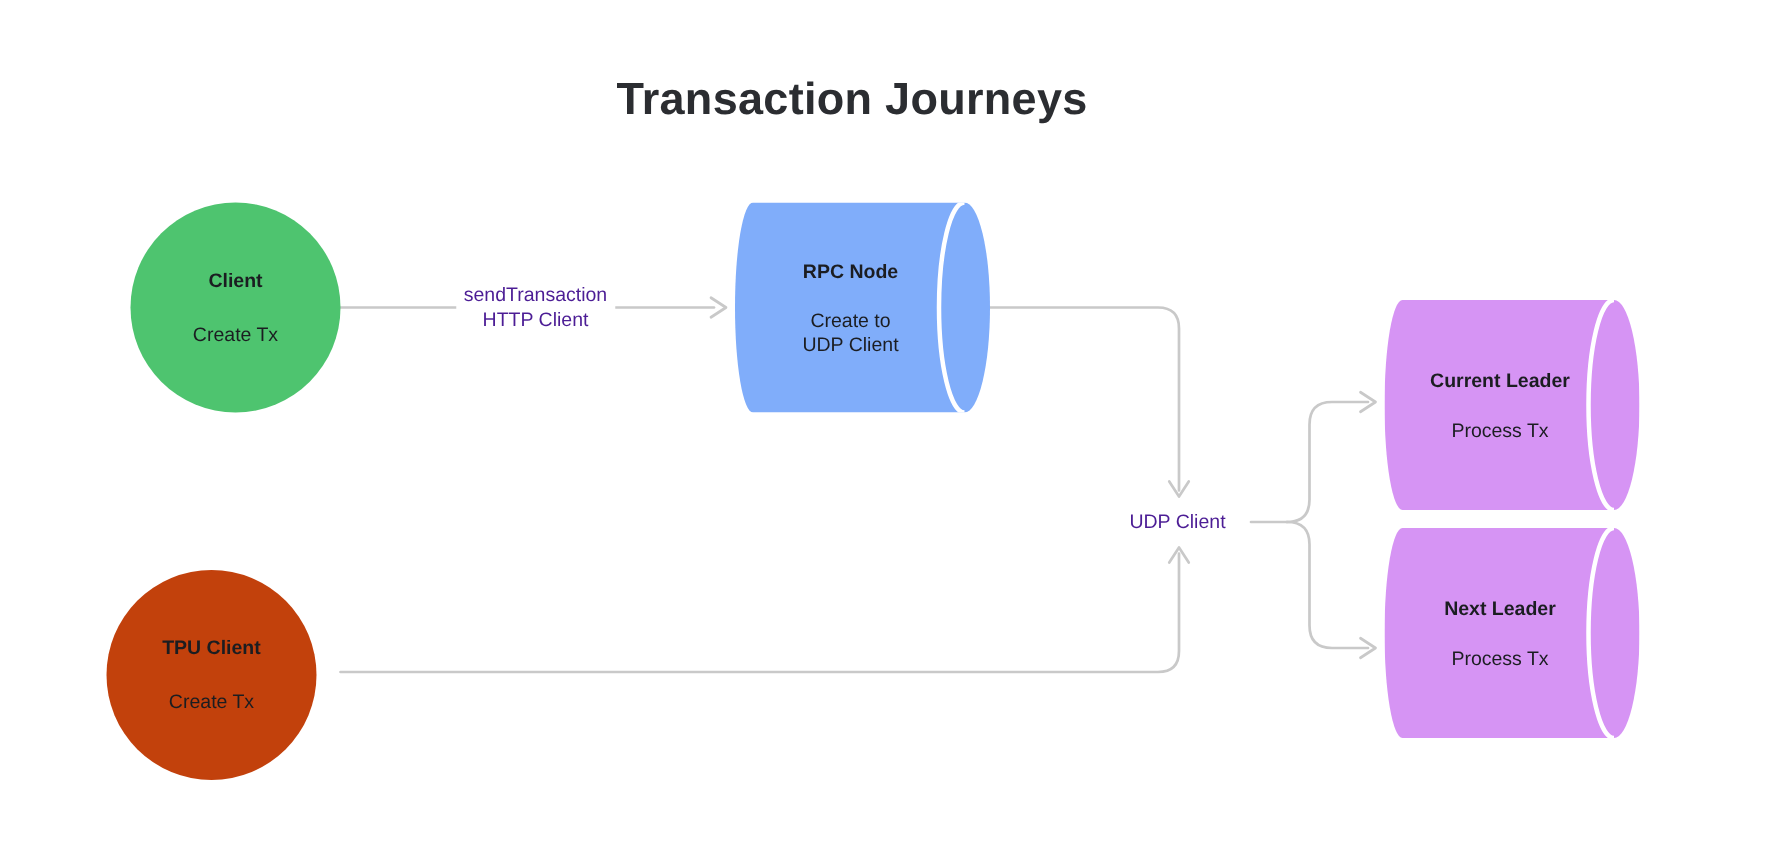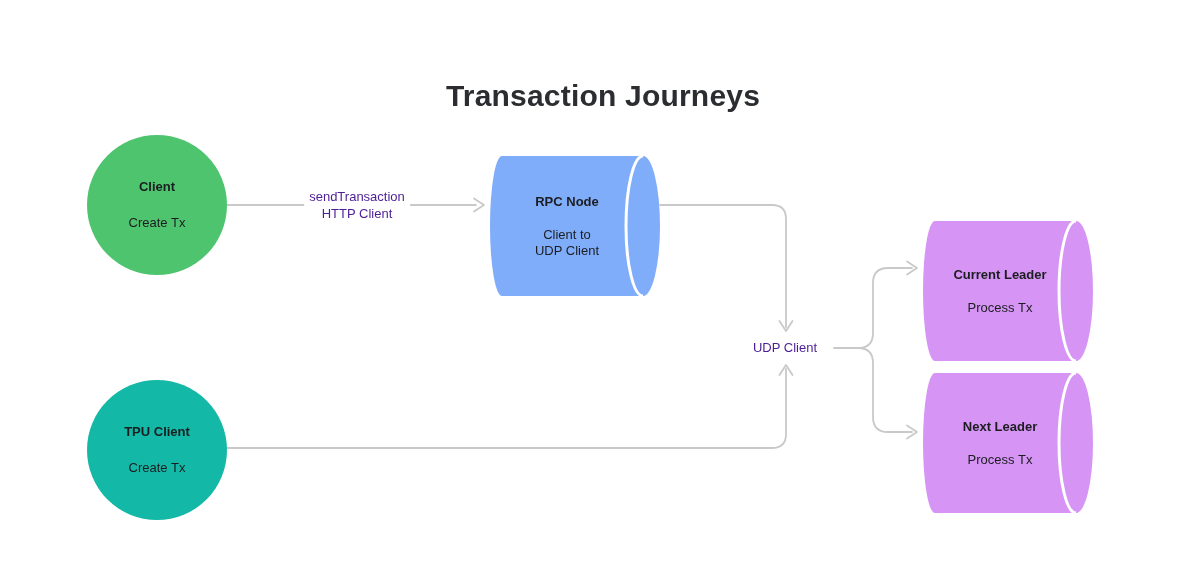--- a/index.html
+++ b/index.html
@@ -7,29 +7,28 @@
     position: relative;
     width: 1180px;
     height: 577px;
     background: #ffffff;
     overflow: hidden;
     font-family: "Liberation Sans", "DejaVu Sans", sans-serif;
     color: #1b1d21;
   }
   .title {
     position: absolute;
-    left: 603px; top: 67px;
+    left: 568px; top: 67px;
     transform: translate(-50%,-50%);
     font-size: 30px;
     font-weight: 600;
     letter-spacing: 0.2px;
     color: #2b2d31;
     white-space: nowrap;
     z-index: 3;
-    margin-top: 29px;
   }
   .edges-svg {
     position: absolute;
     left: 0; top: 0;
     width: 1180px; height: 577px;
     z-index: 1;
   }
   .node {
     position: absolute;
     z-index: 2;
@@ -37,21 +36,21 @@
   .node-circle {
     width: 140px; height: 140px;
     border-radius: 50%;
     display: flex;
     flex-direction: column;
     align-items: center;
     justify-content: center;
     gap: 20px;
   }
   .cyl {
-    width: 170px; height: 173px; margin-top: 21px;
+    width: 170px; height: 173px;
   }
   .cyl-shape { position: absolute; left:0; top:0; }
   .cyl-text {
     position: absolute;
     left: 0; top: 0;
     width: 154px; height: 140px;
     display: flex;
     flex-direction: column;
     align-items: center;
     justify-content: center;
@@ -105,34 +104,34 @@
       <path d="M858,348 Q873,348 873,363 V417 Q873,432 888,432 H912"></path>
       <path d="M907,425.5 L917,432 L907,438.5"></path>
     </g>
   </svg>
 
   <div class="node node-circle" style="left: 87px; top: 135px; background: rgb(78, 196, 111);">
     <div class="node-label">Client</div>
     <div class="node-sublabel">Create Tx</div>
   </div>
 
-  <div class="node node-circle" style="left: 87px; top: 380px; background: #14b8a6;">
+  <div class="node node-circle" style="left: 71px; top: 380px; background: #c2410c;">
     <div class="node-label">TPU Client</div>
     <div class="node-sublabel">Create Tx</div>
   </div>
 
   <div class="node cyl" style="left:490px; top:135px;">
     <svg class="cyl-shape" width="170" height="140" viewBox="0 0 170 140">
       <path d="M12,0 H153 A17,70 0 0 1 153,140 H12 A12,70 0 0 1 12,0 Z" style="fill: rgb(128, 173, 250);"></path>
       <path d="M153,0 A17,70 0 0 0 153,140" fill="none" stroke="#ffffff" stroke-width="3"></path>
     </svg>
     <div class="cyl-text">
       <div class="node-label">RPC Node</div>
       <div class="node-sublabel">
-        <span style="display:block">Client to</span>
+        <span style="display:block">Create to</span>
         <span style="display:block">UDP Client</span>
       </div>
     </div>
   </div>
 
   <div class="node cyl" style="left:923px; top:200px;">
     <svg class="cyl-shape" width="170" height="140" viewBox="0 0 170 140">
       <path d="M12,0 H153 A17,70 0 0 1 153,140 H12 A12,70 0 0 1 12,0 Z" style="fill: rgb(214, 148, 244);"></path>
       <path d="M153,0 A17,70 0 0 0 153,140" fill="none" stroke="#ffffff" stroke-width="3"></path>
     </svg>

